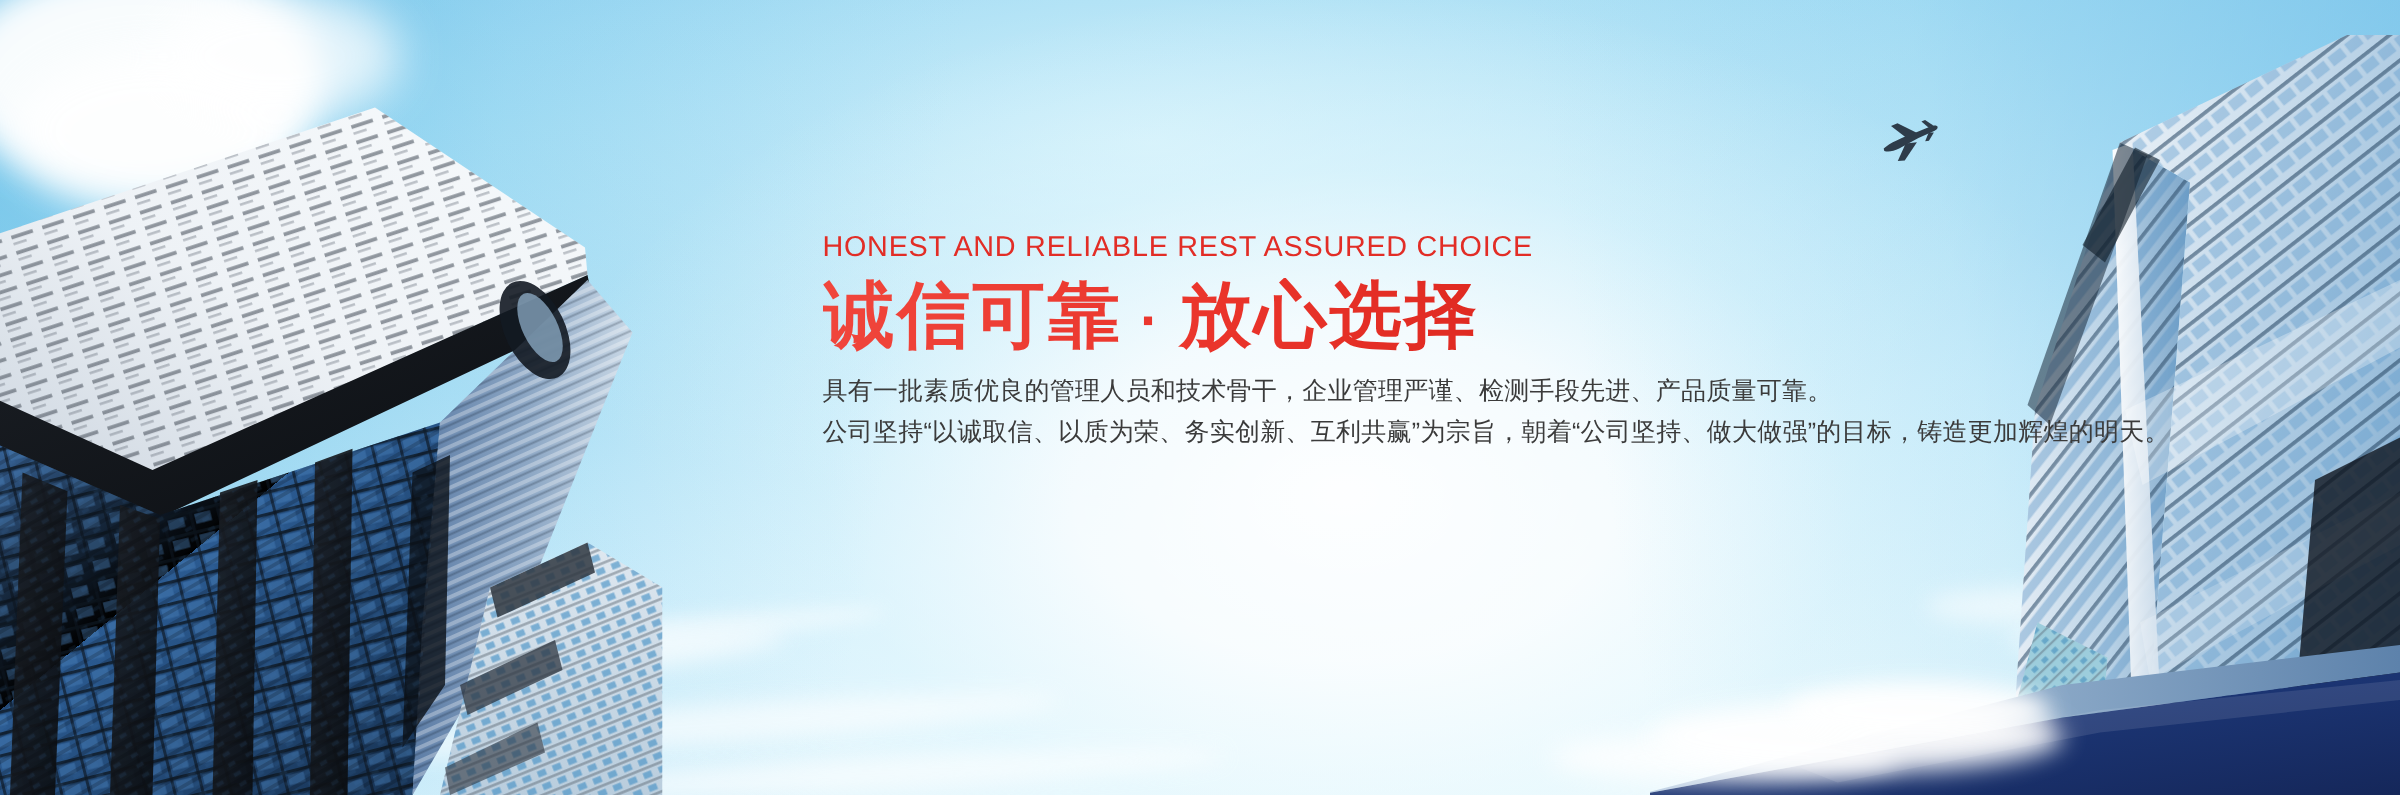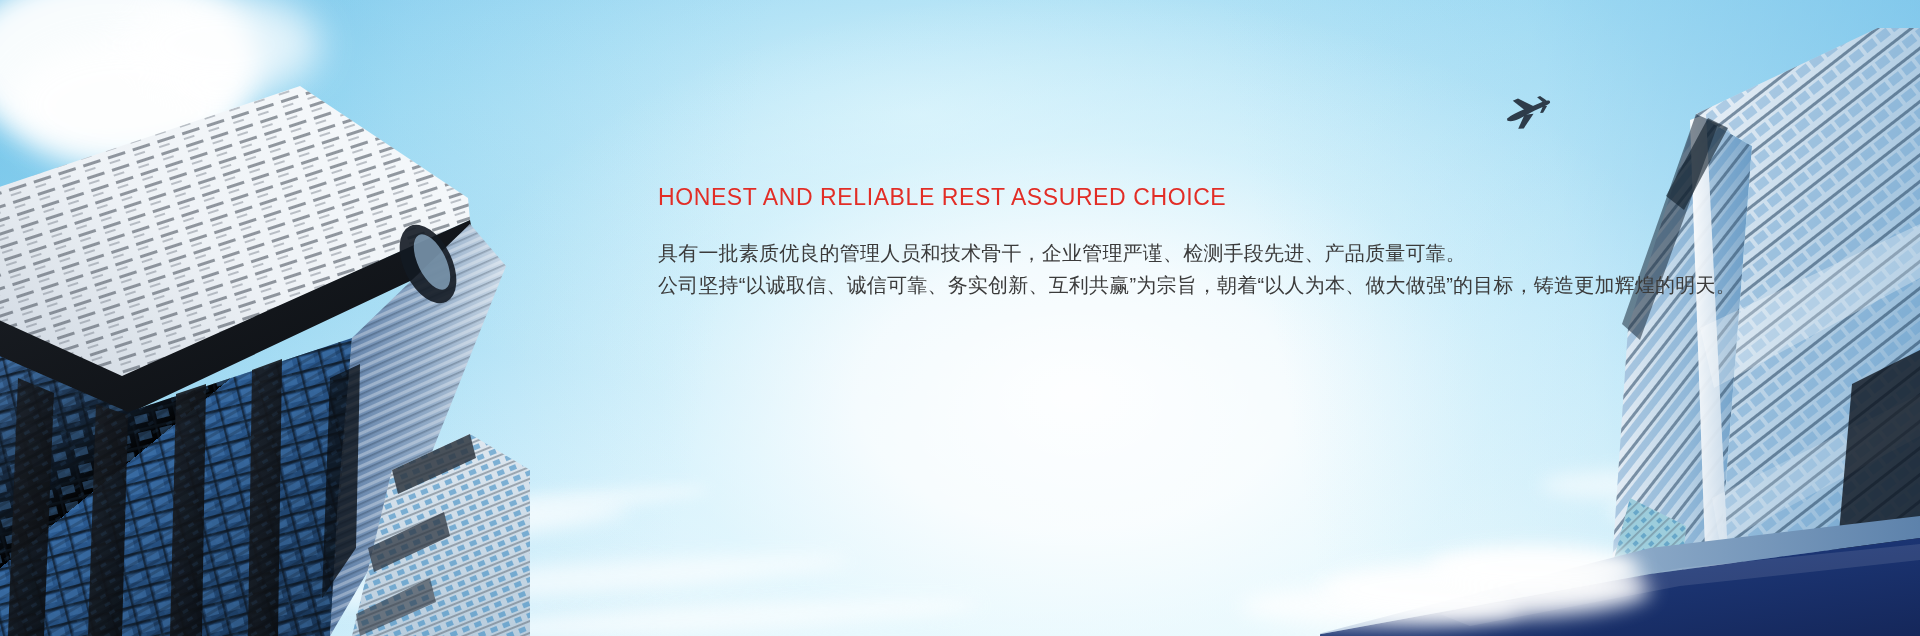--- a/index.html
+++ b/index.html
@@ -57,21 +57,21 @@
   .slab{position:absolute;right:0;bottom:0;width:600px;height:120px;}
 
   
   .plane{position:absolute;left:1502px;top:92px;width:56px;height:40px;}
 
   
   .copy{position:absolute;left:658px;top:186px;width:1060px;}
 
   .eyebrow{
     font-size:23px;font-weight:400;letter-spacing:.6px;
-    color:#e22d26;line-height:1;margin:0 0 28px 0;white-space:nowrap;
+    color:#e22d26;line-height:1;margin:0 0 13px 0;white-space:nowrap;
   }
   .headline{
     font-size:58px;font-weight:700;line-height:1.06;margin:0 0 14px 0;
     letter-spacing:2px;white-space:nowrap;
     background:linear-gradient(96deg,#f0463c 0%,#ea342b 30%,#d9241c 62%,#c8201a 100%);
     -webkit-background-clip:text;background-clip:text;color:transparent;
     -webkit-text-fill-color:transparent;
   }
   .headline .dot{padding:0 14px;font-size:46px;vertical-align:middle;}
   .body-line{
@@ -281,17 +281,18 @@
         <path d="M24,17.6 L14,5 L19.6,4 L33,15.4 Z"></path>
         <path d="M22,21.4 L12.5,33.5 L18,34.4 L31,22.6 Z"></path>
         <path d="M43,13.6 L38.5,7.4 L41.6,7 L47,12.8 Z"></path>
         <path d="M42,17.4 L37.6,23.4 L40.6,23.8 L46,18.4 Z"></path>
       </g>
     </svg>
   </div>
 
   <div class="copy">
     <p class="eyebrow">HONEST AND RELIABLE  REST ASSURED CHOICE</p>
+    <h1 class="headline"><span>诚信可靠</span><span class="dot">·</span><span>放心选择</span></h1>
     <p class="body-line">具有一批素质优良的管理人员和技术骨干，企业管理严谨、检测手段先进、产品质量可靠。</p>
-    <p class="body-line">公司坚持“以诚取信、诚信可靠、务实创新、互利共赢”为宗旨，朝着“以人为本、做大做强”的目标，铸造更加辉煌的明天。</p>
+    <p class="body-line">公司坚持“以诚取信、以质为荣、务实创新、互利共赢”为宗旨，朝着“公司坚持、做大做强”的目标，铸造更加辉煌的明天。</p>
   </div>
 
 </div>
 
 </body></html>

